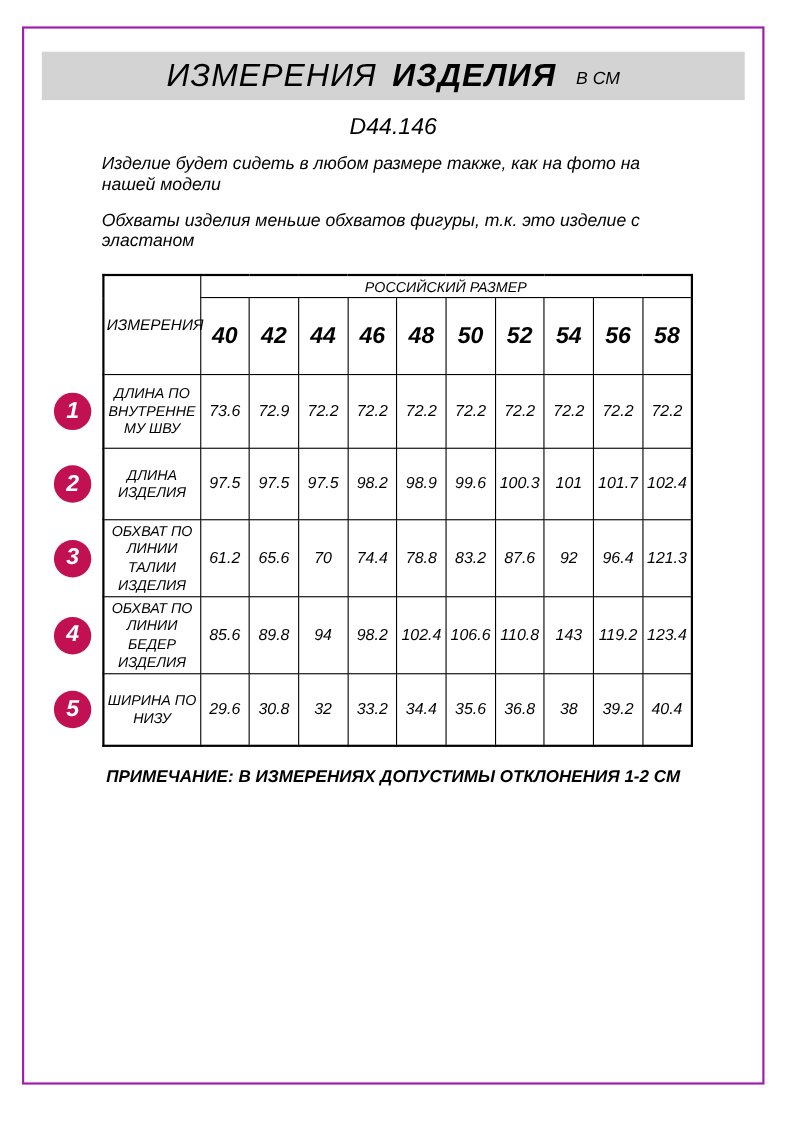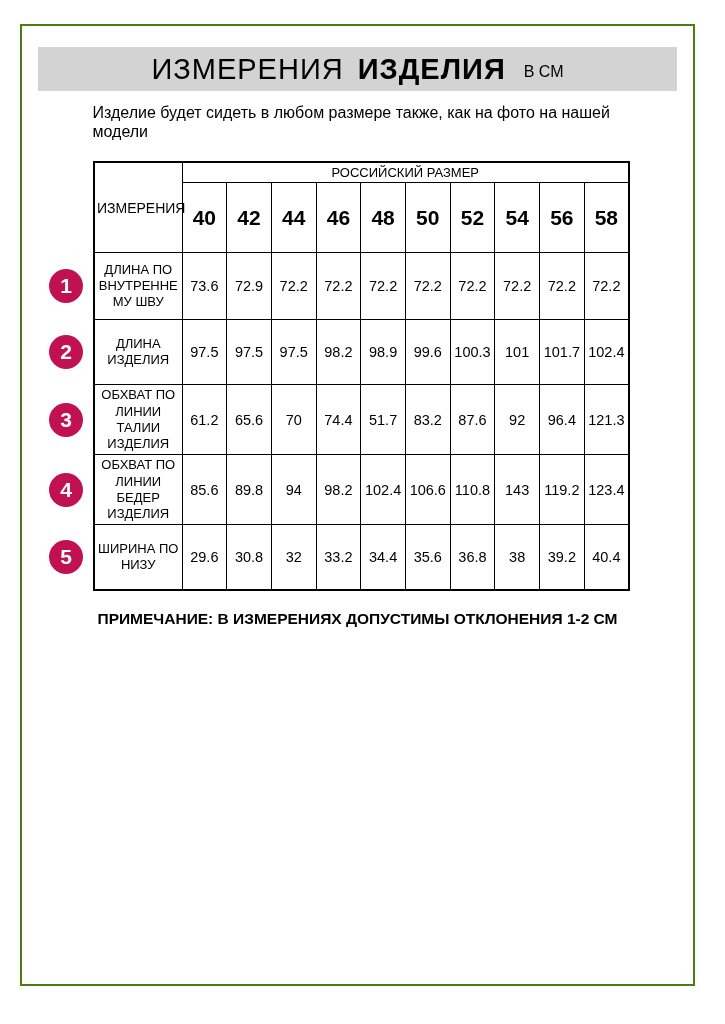--- a/index.html
+++ b/index.html
@@ -6,22 +6,23 @@
   html, body {
     width: 725px; height: 1024px;
     background: #ffffff;
     font-family: "Liberation Sans", sans-serif;
     color: #000;
   }
   .page-frame {
     position: absolute;
     left: 20px; top: 24px;
     width: 675px; height: 962px;
-    border: 2px solid #4d7c0f;
+    border: 2px solid #a21caf;
     background: #fff;
+    font-style: italic;
   }
   .title-bar {
     margin: 21px 16px 0 16px;
     height: 44px;
     background: #d3d3d3;
     display: flex;
     align-items: center;
     justify-content: center;
     gap: 14px;
   }
@@ -95,22 +96,24 @@
 <body>
 
 <div class="page-frame">
 
   <div class="title-bar" style="background: rgb(211, 211, 211);">
     <span class="title-regular">ИЗМЕРЕНИЯ</span>
     <span class="title-bold">ИЗДЕЛИЯ</span>
     <span class="title-unit">В СМ</span>
   </div>
 
+  <div class="model-code">D44.146</div>
 
   <p class="para">Изделие будет сидеть в любом размере также, как на фото на нашей модели</p>
+  <p class="para">Обхваты изделия меньше обхватов фигуры, т.к. это изделие с эластаном</p>
 
   <div class="table-wrap">
     <table class="size-table">
       <colgroup>
         <col class="c-label">
       </colgroup>
       <thead>
         <tr>
           <th rowspan="2" class="corner-cell">ИЗМЕРЕНИЯ</th>
           <th colspan="10" class="group-cell">РОССИЙСКИЙ РАЗМЕР</th>
@@ -154,21 +157,21 @@
             <td class="value-cell">101</td>
             <td class="value-cell">101.7</td>
             <td class="value-cell">102.4</td>
           </tr>
           <tr>
             <td class="label-cell"><span class="badge" style="background: rgb(193, 17, 82);">3</span><span>ОБХВАТ ПО ЛИНИИ ТАЛИИ ИЗДЕЛИЯ</span></td>
             <td class="value-cell">61.2</td>
             <td class="value-cell">65.6</td>
             <td class="value-cell">70</td>
             <td class="value-cell">74.4</td>
-            <td class="value-cell">51.7</td>
+            <td class="value-cell">78.8</td>
             <td class="value-cell">83.2</td>
             <td class="value-cell">87.6</td>
             <td class="value-cell">92</td>
             <td class="value-cell">96.4</td>
             <td class="value-cell">121.3</td>
           </tr>
           <tr>
             <td class="label-cell"><span class="badge" style="background: rgb(193, 17, 82);">4</span><span>ОБХВАТ ПО ЛИНИИ БЕДЕР ИЗДЕЛИЯ</span></td>
             <td class="value-cell">85.6</td>
             <td class="value-cell">89.8</td>

